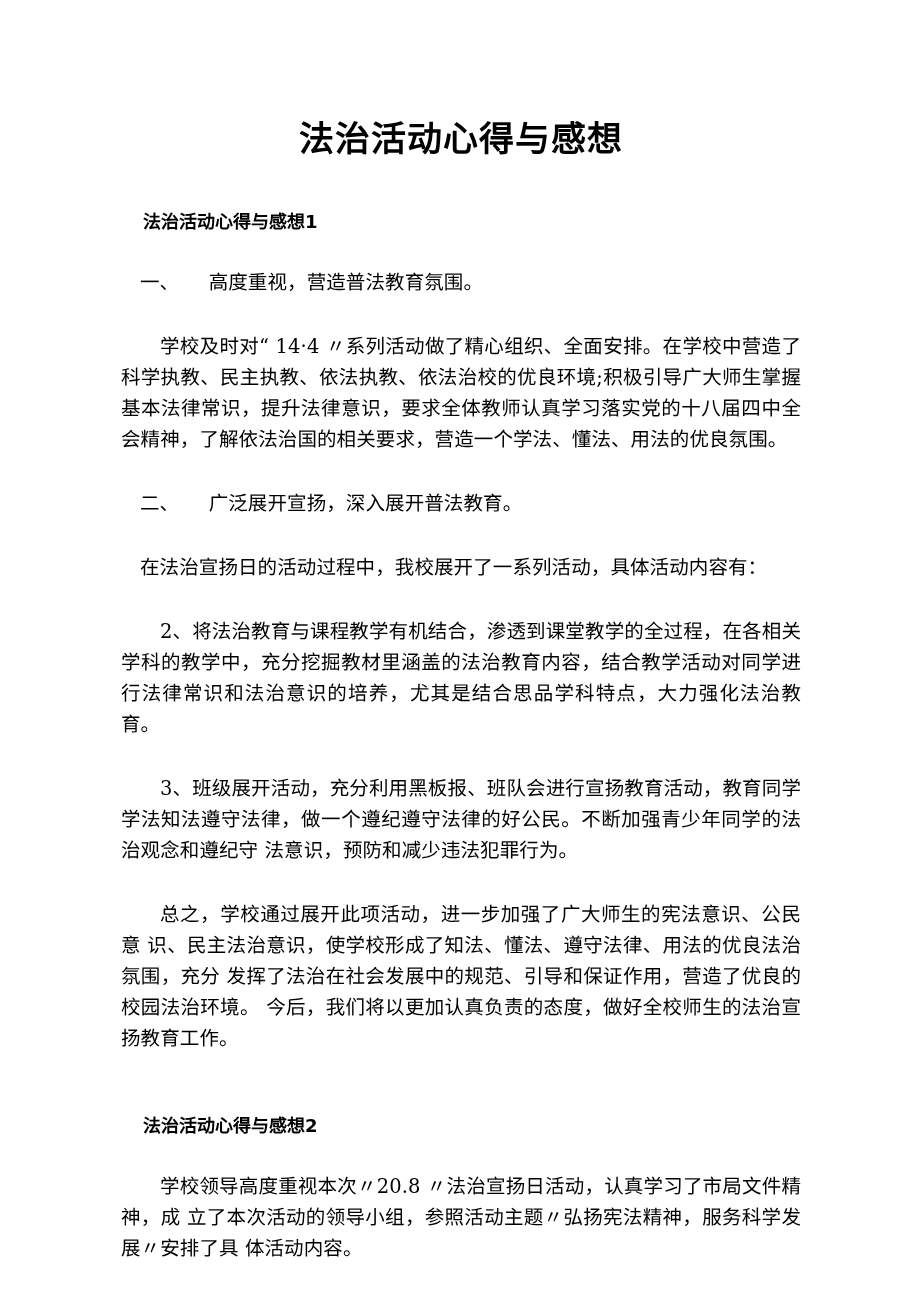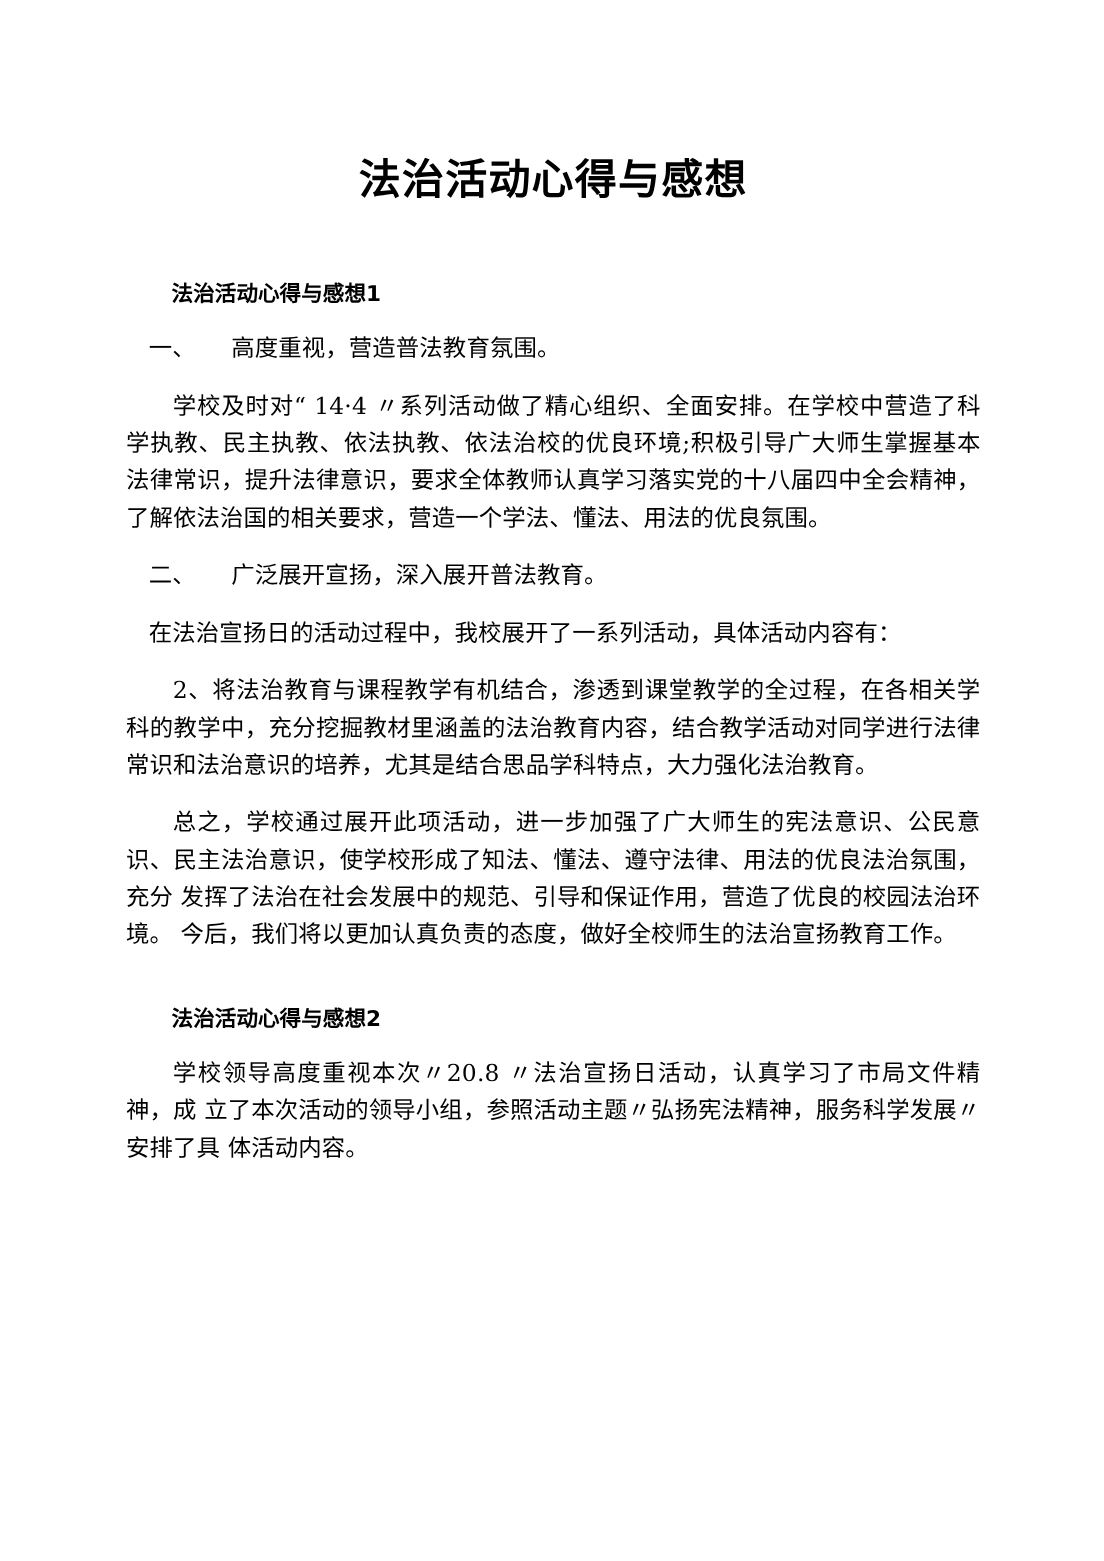--- a/index.html
+++ b/index.html
@@ -26,39 +26,39 @@
     top: 0;
     width: 712px;
   }
   .doc-title {
     font-family: "DejaVu Sans", "Liberation Sans", sans-serif;
     font-weight: bold;
     font-size: 35px;
     line-height: 44px;
     text-align: center;
     letter-spacing: 1px;
-    margin: 17px;
+    margin: 5px;
     padding-top: 112px;
     padding-bottom: 0;
   }
   .section-heading {
     font-family: "DejaVu Sans", "Liberation Sans", sans-serif;
     font-weight: bold;
     font-size: 18px;
     line-height: 24px;
     margin: 0;
     padding-left: 38px;
     padding-top: 44px;
     padding-bottom: 0;
   }
   .para {
     font-family: "DejaVu Serif", "Liberation Serif", serif;
     font-size: 19.5px;
     line-height: 31px;
-    margin: 0;
+    margin: 16px;
     padding-top: 17px;
     text-align: justify;
     text-justify: inter-character;
     white-space: pre-wrap;
     letter-spacing: 0.1px;
   }
   .para.indent {
     text-indent: 39px;
   }
   .para.heading-line {
@@ -80,20 +80,21 @@
 
     <p class="para indent">学校及时对“ 14·4 〃系列活动做了精心组织、全面安排。在学校中营造了科学执教、民主执教、依法执教、依法治校的优良环境;积极引导广大师生掌握基本法律常识，提升法律意识，要求全体教师认真学习落实党的十八届四中全会精神，了解依法治国的相关要求，营造一个学法、懂法、用法的优良氛围。</p>
 
     <p class="para heading-line">二、　　广泛展开宣扬，深入展开普法教育。</p>
 
     <p class="para heading-line">在法治宣扬日的活动过程中，我校展开了一系列活动，具体活动内容有：</p>
 
 
     <p class="para indent">2、将法治教育与课程教学有机结合，渗透到课堂教学的全过程，在各相关学科的教学中，充分挖掘教材里涵盖的法治教育内容，结合教学活动对同学进行法律常识和法治意识的培养，尤其是结合思品学科特点，大力强化法治教育。</p>
 
+    <p class="para indent">3、班级展开活动，充分利用黑板报、班队会进行宣扬教育活动，教育同学学法知法遵守法律，做一个遵纪遵守法律的好公民。不断加强青少年同学的法治观念和遵纪守 法意识，预防和减少违法犯罪行为。</p>
 
     <p class="para indent">总之，学校通过展开此项活动，进一步加强了广大师生的宪法意识、公民意 识、民主法治意识，使学校形成了知法、懂法、遵守法律、用法的优良法治氛围，充分 发挥了法治在社会发展中的规范、引导和保证作用，营造了优良的校园法治环境。 今后，我们将以更加认真负责的态度，做好全校师生的法治宣扬教育工作。</p>
 
     <h2 class="section-heading">法治活动心得与感想2</h2>
 
 
     <p class="para indent">学校领导高度重视本次〃20.8 〃法治宣扬日活动，认真学习了市局文件精神，成 立了本次活动的领导小组，参照活动主题〃弘扬宪法精神，服务科学发展〃安排了具 体活动内容。</p>
 
   </div>
 </div>

